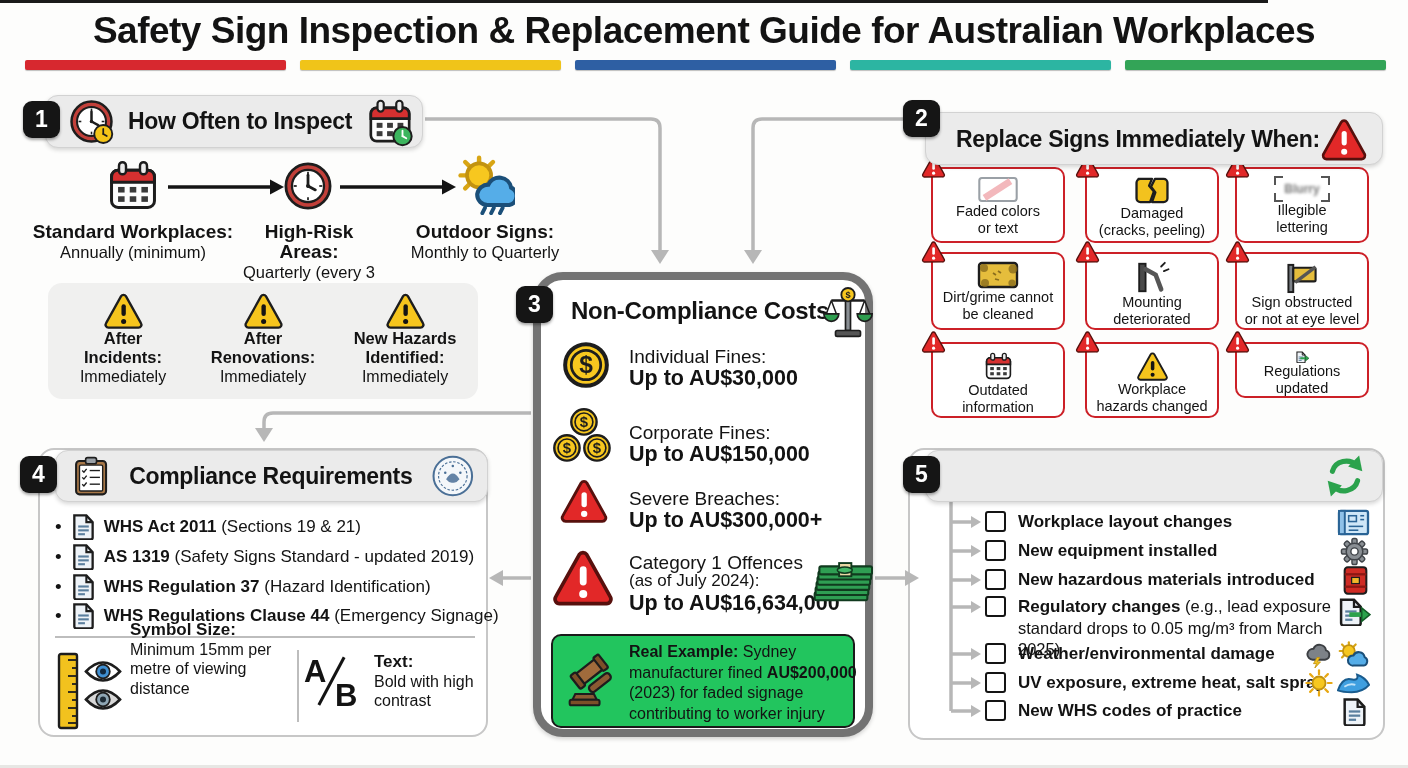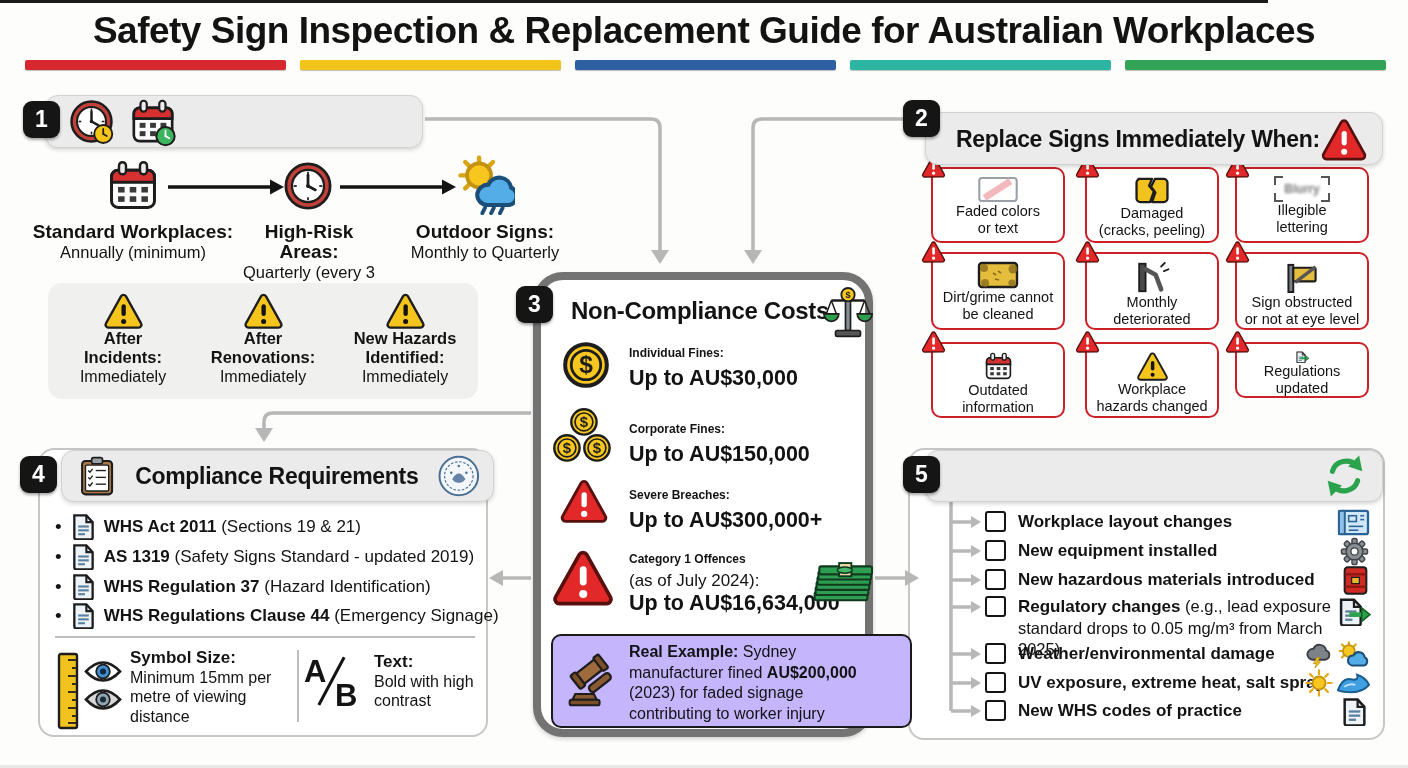--- a/index.html
+++ b/index.html
@@ -13,24 +13,24 @@
 .sec-title{font-weight:700;font-size:23px;letter-spacing:-.3px;white-space:nowrap}
 .tl-label{position:absolute;text-align:center;font-size:16.5px;line-height:20px}
 .tl-label b{font-size:19px}
 .imm-box{position:absolute;left:48px;top:283px;width:430px;height:116px;background:#f0f0ef;border-radius:14px}
 .imm-col{position:absolute;top:9px;text-align:center;font-size:16px;line-height:19px}
 .imm-col b{font-size:16.5px}
 .cell{position:absolute;width:134px;background:#fff;border:2.5px solid #cc2027;border-radius:10px;display:flex;flex-direction:column;align-items:center;padding-top:7px;text-align:center;font-size:14.5px;line-height:16.5px}
 .cell .tri-badge{position:absolute;left:-12px;top:-14px;width:25px;height:23px}
 .box{position:absolute;background:#fff;border:2px solid #c7c7c7;border-radius:16px}
 .costbox{position:absolute;left:533px;top:272px;width:340px;height:465px;background:#fff;border:8px solid #737373;border-radius:30px;box-shadow:0 2px 4px rgba(0,0,0,.18)}
-.fine-label{position:absolute;font-size:12px;font-weight:700;white-space:nowrap}
+.fine-label{position:absolute;font-size:19px;font-weight:400;white-space:nowrap}
 .fine-sub{position:absolute;font-size:17px;white-space:nowrap}
 .fine-amt{position:absolute;font-size:21.5px;font-weight:700;white-space:nowrap}
-.ex-box{position:absolute;left:10px;top:354px;width:361px;height:94px;background:#c4b5fd;border:2px solid #1a1a1a;border-radius:10px}
+.ex-box{position:absolute;left:10px;top:354px;width:304px;height:94px;background:#22c55e;border:2px solid #1a1a1a;border-radius:10px}
 .reg-row{position:absolute;left:55px;display:flex;align-items:center;gap:9px;font-size:17px;white-space:nowrap}
 .reg-row .dot{font-size:19px}
 .chk{position:absolute;width:21px;height:21px;background:#fff;border:2.5px solid #141414;border-radius:3px}
 .chk-text{position:absolute;font-size:17px;font-weight:700;line-height:21.5px}
 .chk-text .rest{font-weight:400;font-size:16.5px}
 .divline{position:absolute;background:#bdbdbd}
 .blurry-frame{position:relative;width:56px;height:26px;display:flex;align-items:center;justify-content:center}
 .corner{position:absolute;width:9px;height:9px;border:2.5px solid #555}
 .blur-word{font-size:12px;font-weight:700;color:#777;filter:blur(1.4px)}
 svg{display:block}
@@ -180,20 +180,21 @@
 <div class="badge" style="left:23px;top:101px">
     <span>1</span>
   </div>
 <div class="pill" style="left:45px;top:95px;width:378px;height:53px;padding-left:22px;gap:13px;z-index:2">
   <svg width="47" height="47" viewBox="0 0 60 60">
       <use href="#clockface"></use>
       <circle cx="45" cy="46" r="11.5" fill="#f5c518" stroke="#1d1d1d" stroke-width="2.4"></circle>
       <line x1="45" y1="46" x2="45" y2="39.5" stroke="#1d1d1d" stroke-width="2.2" stroke-linecap="round"></line>
       <line x1="45" y1="46" x2="49.5" y2="48.5" stroke="#1d1d1d" stroke-width="2.2" stroke-linecap="round"></line>
     </svg>
+  <div class="sec-title">How Often to Inspect</div>
   <svg width="50" height="50" viewBox="0 0 60 60">
       <use href="#cal"></use>
       <circle cx="45" cy="47" r="11" fill="#3cb55e" stroke="#1d1d1d" stroke-width="2.4"></circle>
       <line x1="45" y1="47" x2="45" y2="40.5" stroke="#fff" stroke-width="2.2" stroke-linecap="round"></line>
       <line x1="45" y1="47" x2="49.5" y2="49.5" stroke="#fff" stroke-width="2.2" stroke-linecap="round"></line>
     </svg>
 </div>
 
 <svg class="abs" style="left:105px;top:158px" width="56" height="56" viewBox="0 0 60 60">
     <use href="#cal"></use>
@@ -305,21 +306,21 @@
       <use href="#tri-r"></use>
     </svg>
   <svg width="38" height="33" viewBox="0 0 40 36">
       <rect x="6" y="3" width="7" height="30" fill="#4a4a4a" stroke="#1d1d1d" stroke-width="2"></rect>
       <path d="M13 9 L24 15 L30 31" stroke="#555" stroke-width="5" fill="none" stroke-linecap="round"></path>
       <g stroke="#1d1d1d" stroke-width="2" stroke-linecap="round">
         <line x1="30" y1="6" x2="34" y2="2"></line>
         <line x1="33" y1="11" x2="38" y2="9"></line>
       </g>
     </svg>
-  <div><span>Monthly</span><br><span>deteriorated</span></div>
+  <div><span>Mounting</span><br><span>deteriorated</span></div>
 </div>
 <div class="cell" style="left:1235px;top:252px;height:78px">
   <svg class="tri-badge" viewBox="0 0 60 54">
       <use href="#tri-r"></use>
     </svg>
   <svg width="40" height="33" viewBox="0 0 40 34">
       <rect x="6" y="4" width="5" height="28" fill="#7d8288" stroke="#1d1d1d" stroke-width="2"></rect>
       <rect x="11" y="7" width="23" height="14" rx="1.5" fill="#e5bd3c" stroke="#1d1d1d" stroke-width="2.2"></rect>
       <line x1="13" y1="22" x2="34" y2="6" stroke="#555" stroke-width="3.4"></line>
     </svg>
@@ -429,21 +430,21 @@
 </div>
 <div class="badge" style="left:516px;top:286px;z-index:6">
     <span>3</span>
   </div>
 
 
 <div class="box" style="left:38px;top:448px;width:450px;height:289px"></div>
 <div class="badge" style="left:20px;top:456px">
     <span>4</span>
   </div>
-<div class="pill" style="left:61px;top:450px;width:433px;height:52px;padding:0 12px 0 16px;gap:19px;z-index:2">
+<div class="pill" style="left:55px;top:450px;width:433px;height:52px;padding:0 12px 0 16px;gap:19px;z-index:2">
   <svg width="42" height="46" viewBox="0 0 56 60">
       <rect x="6" y="8" width="44" height="49" rx="5" fill="#a87848" stroke="#1d1d1d" stroke-width="3"></rect>
       <rect x="11" y="14" width="34" height="38" rx="2" fill="#fff" stroke="#1d1d1d" stroke-width="2"></rect>
       <rect x="20" y="3" width="16" height="9" rx="3" fill="#9aa0a6" stroke="#1d1d1d" stroke-width="2.4"></rect>
       <g stroke="#1d1d1d" stroke-width="2">
         <path d="M15 22 l2.5 2.5 4-5" fill="none"></path>
         <path d="M15 32 l2.5 2.5 4-5" fill="none"></path>
         <path d="M15 42 l2.5 2.5 4-5" fill="none"></path>
         <line x1="26" y1="22" x2="41" y2="22"></line>
         <line x1="26" y1="32" x2="41" y2="32"></line>
@@ -506,21 +507,21 @@
       <line x1="16" y1="64" x2="21" y2="64"></line>
       <line x1="12" y1="71" x2="21" y2="71"></line>
     </g>
   </svg>
 <svg class="abs" style="left:84px;top:660px" width="38" height="23" viewBox="0 0 38 22">
     <use href="#eyeb"></use>
   </svg>
 <svg class="abs" style="left:84px;top:688px" width="38" height="23" viewBox="0 0 38 22">
     <use href="#eyeg"></use>
   </svg>
-<div class="abs" style="left:130px;top:648px;width:170px;font-size:16px;line-height:19.5px">
+<div class="abs" style="left:130px;top:620px;width:170px;font-size:16px;line-height:19.5px">
   <b style="font-size:17px">Symbol Size:</b><br><span>Minimum 15mm per metre of viewing distance</span>
 </div>
 
 <div class="abs" style="left:304px;top:658px;width:58px;height:54px">
   <span class="abs" style="left:0;top:-4px;font-size:31px;font-weight:800">A</span>
   <span class="abs" style="left:26px;top:-4px;width:2.6px;height:54px;background:#131313;transform:rotate(28deg)"></span>
   <span class="abs" style="left:31px;top:20px;font-size:31px;font-weight:800">B</span>
 </div>
 <div class="abs" style="left:374px;top:652px;width:112px;font-size:16px;line-height:19.5px">
   <b style="font-size:17px">Text:</b><br><span>Bold with high contrast</span>

